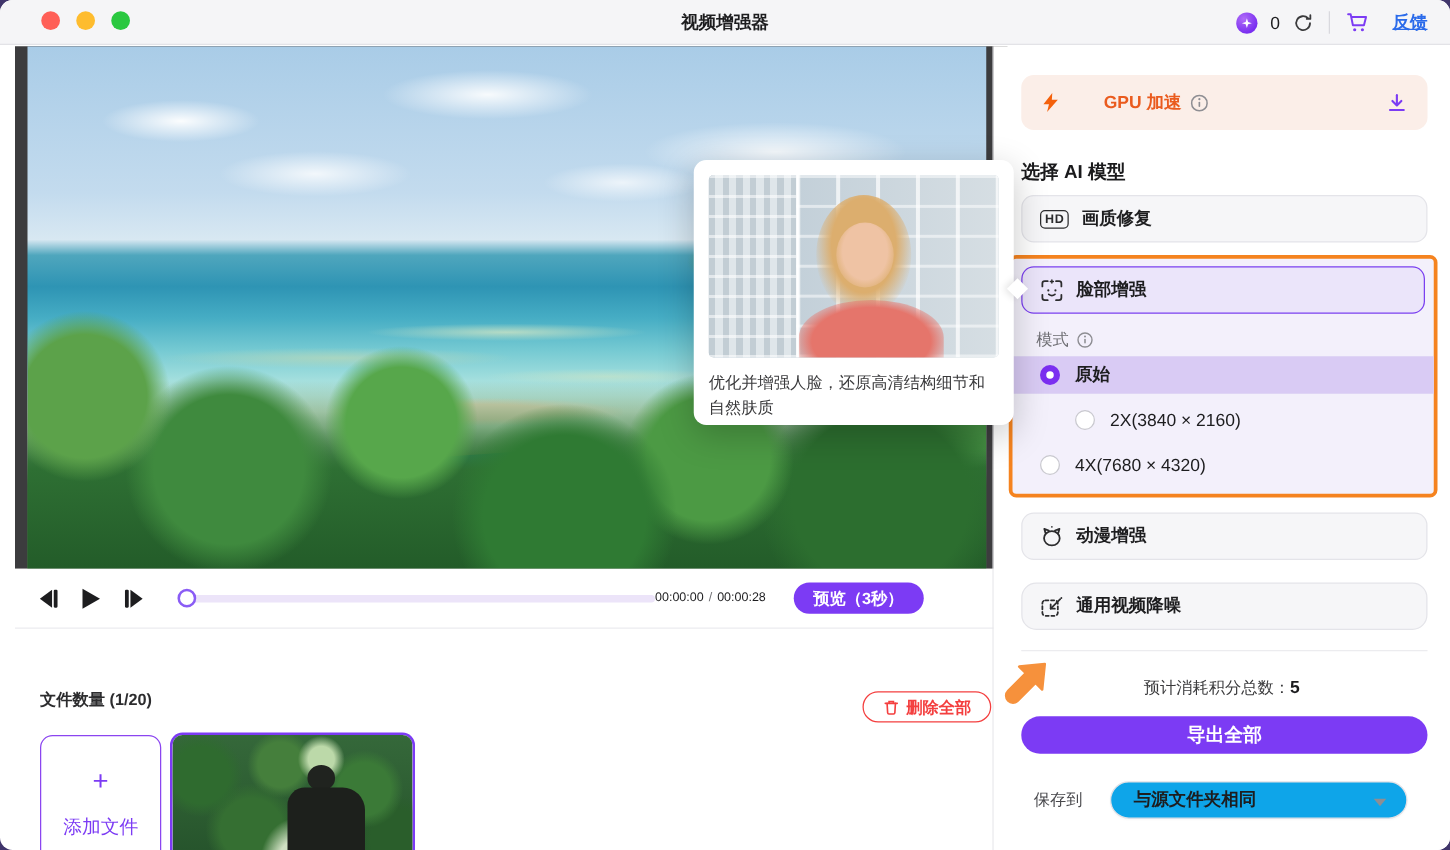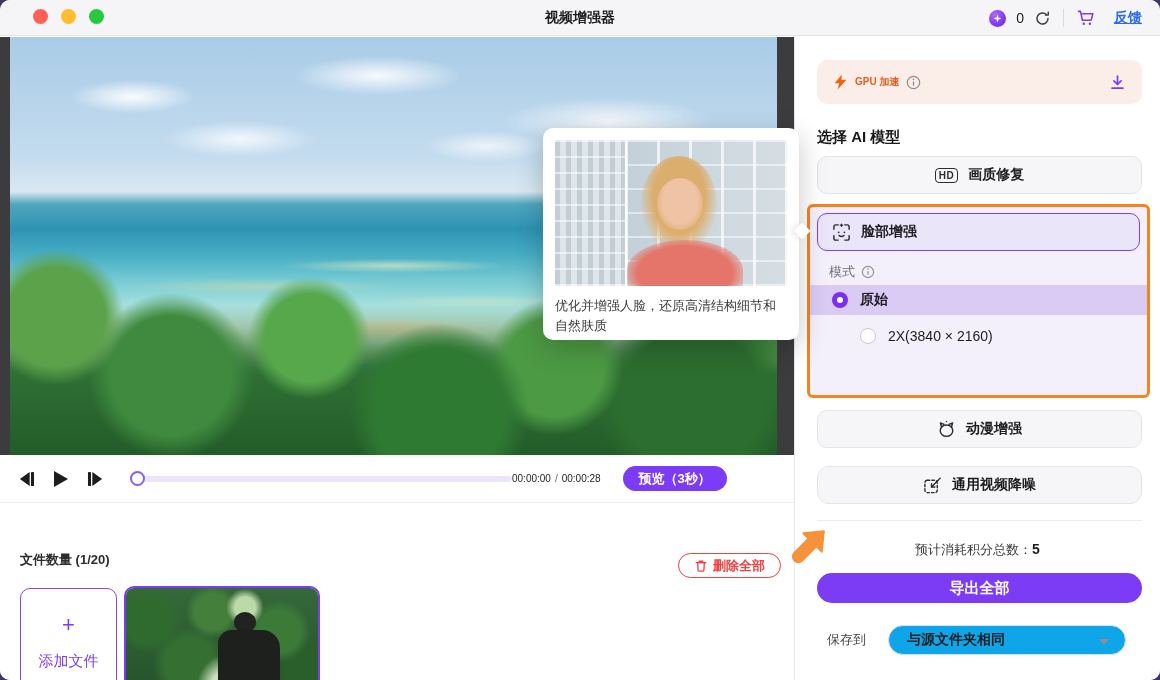--- a/index.html
+++ b/index.html
@@ -13,21 +13,21 @@
   .tl.yellow { left:61px; background:#febc2e; }
   .tl.green  { left:89px; background:#2ac840; }
   .win-title { position:absolute; left:0; right:0; top:9px; text-align:center; font-size:14px; font-weight:700; color:#1d1d1f; }
   .tb-right { position:absolute; right:18px; top:0; height:36px; display:flex; align-items:center; gap:10px; }
   .coin { width:17px; height:17px; border-radius:50%; background:radial-gradient(circle at 35% 30%, #b06cf8, #7a2ff0 70%); display:flex; align-items:center; justify-content:center; }
   .coin-count { font-size:14px; color:#1d1d1f; }
   .tb-sep { width:1px; height:18px; background:#d9d9de; margin:0 2px; }
   .feedback { font-size:14px; color:#2b6bea; text-decoration:underline; font-weight:700; margin-left:8px; }
 
   
-  .left-area { position:absolute; left:0; top:37px; width:794px; height:497px; background:#fff; }
+  .left-area { position:absolute; left:12px; top:37px; width:794px; height:497px; background:#fff; }
   .video-stage { position:absolute; left:0; top:0; width:794px; height:418px; background:#3c3c3e; overflow:hidden; }
   .scene { position:absolute; left:10px; right:17px; top:0; bottom:0; overflow:hidden;
     background:linear-gradient(180deg,#a9cce7 0%,#c3dbee 28%,#d8e8f2 37%,#4fa6bd 40%,#2e94b4 46%,#46adc4 52%,#74c9d2 58%,#9cdcdc 63%,#bfe9e2 67%,#d9efe0 70%,#cfe7d0 73%,#3c7d3c 84%); }
   .clouds { position:absolute; left:0; top:0; right:0; height:42%;
     background:
       radial-gradient(ellipse 90px 24px at 16% 34%, rgba(255,255,255,.95), rgba(255,255,255,0) 70%),
       radial-gradient(ellipse 120px 28px at 48% 22%, rgba(255,255,255,.9), rgba(255,255,255,0) 70%),
       radial-gradient(ellipse 150px 34px at 78% 48%, rgba(255,255,255,.85), rgba(255,255,255,0) 70%),
       radial-gradient(ellipse 110px 26px at 30% 58%, rgba(255,255,255,.8), rgba(255,255,255,0) 70%),
       radial-gradient(ellipse 90px 22px at 62% 62%, rgba(255,255,255,.7), rgba(255,255,255,0) 70%); }
@@ -114,25 +114,25 @@
       radial-gradient(circle 36px at 45% 22%, #457f3c 50%, rgba(69,127,60,0) 74%),
       linear-gradient(180deg,#35683a 0%,#2c5c31 55%,#24512a 100%); }
   .man-head { position:absolute; left:108px; top:24px; width:22px; height:20px; border-radius:50% 50% 45% 45%; background:#20231f; }
   .man-body { position:absolute; left:92px; top:42px; width:62px; height:70px; border-radius:14px 18px 0 0; background:#1d201c; }
 
   
   .v-divider { position:absolute; left:794px; top:37px; width:1px; height:643px; background:#e6e6ea; }
   .panel { position:absolute; left:795px; top:37px; width:365px; height:643px; background:#fff; }
   .gpu-banner { position:absolute; left:22px; top:23px; width:325px; height:44px; background:#fbeee8; border-radius:10px;
     display:flex; align-items:center; padding:0 16px; gap:7px; }
-  .gpu-label { font-size:10px; font-weight:700; color:#ea5b1e; }
+  .gpu-label { font-size:14px; font-weight:700; color:#ea5b1e;margin-left:28px; }
   .gpu-dl { margin-left:auto; cursor:pointer; display:flex; }
   .section-title { position:absolute; left:22px; top:91px; font-size:15px; font-weight:700; color:#1a1a1c; }
   .model-card { position:absolute; left:22px; width:325px; height:38px; background:#f6f6f8; border:1px solid #e4e4e9; border-radius:10px;
-    display:flex; align-items:center; padding:0 30px; gap:10px; cursor:pointer;justify-content:center; }
+    display:flex; align-items:center; padding:0 14px; gap:10px; cursor:pointer; }
   .model-card .mlabel { font-size:14px; font-weight:700; color:#1d1d1f; }
   .card-hd { top:119px; } .card-anime { top:373px; } .card-denoise { top:429px;border-radius:12px; }
   .hd-badge { font-size:10px; font-weight:700; color:#2c2c2e; border:1.6px solid #2c2c2e; border-radius:4px; padding:1px 3px; letter-spacing:.5px; }
 
   .face-box { position:absolute; left:12px; top:167px; width:343px; height:194px; background:#f3f0fb;
     border:3px solid #f5831f; border-radius:6px;text-align:center; }
   .face-card { position:absolute; left:7px; top:6px; width:323px; height:38px; background:#ebe5fa; border:1.5px solid #7b40f0;
     border-radius:10px; display:flex; align-items:center; padding:0 14px; gap:10px; cursor:pointer; }
   .face-card .mlabel { font-size:14px; font-weight:700; color:#1d1d1f; }
   .mode-row { position:absolute; left:19px; top:56px; display:flex; align-items:center; gap:6px; }
@@ -335,20 +335,24 @@
         </svg>
       </div>
       <div class="opt-row opt0 selected">
         <span class="radio on"></span>
         <span class="opt-label">原始</span>
       </div>
       <div class="opt-row opt1">
         <span class="radio off"></span>
         <span class="opt-label">2X(3840 × 2160)</span>
       </div>
+      <div class="opt-row opt2">
+        <span class="radio off"></span>
+        <span class="opt-label">4X(7680 × 4320)</span>
+      </div>
     </div>
 
     <div class="model-card card-anime">
       <svg width="19" height="19" viewBox="0 0 20 20" fill="none" stroke="#2c2c2e" stroke-width="1.5" stroke-linecap="round" stroke-linejoin="round">
         <path d="M4.6 6.8 L3.6 3.2 L7.4 4.6"></path>
         <path d="M15.4 6.8 L16.4 3.2 L12.6 4.6"></path>
         <path d="M3.4 11.2 a6.6 6 0 1 0 13.2 0 a6.6 6 0 1 0 -13.2 0"></path>
         <circle cx="10" cy="1.6" r="0.7" fill="#2c2c2e" stroke="none"></circle>
       </svg>
       <span class="mlabel">动漫增强</span>

